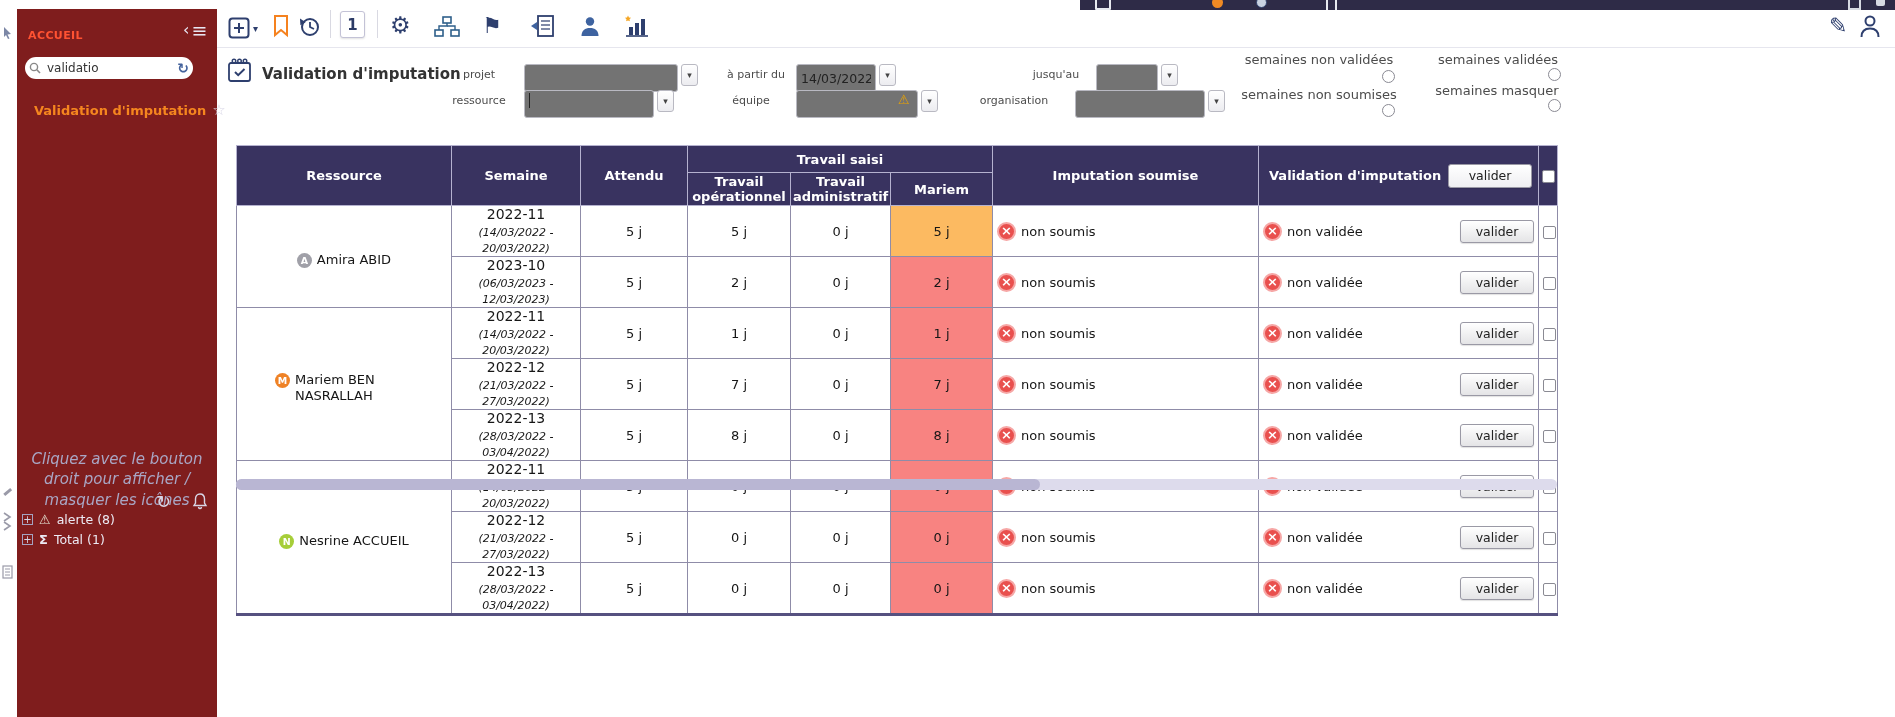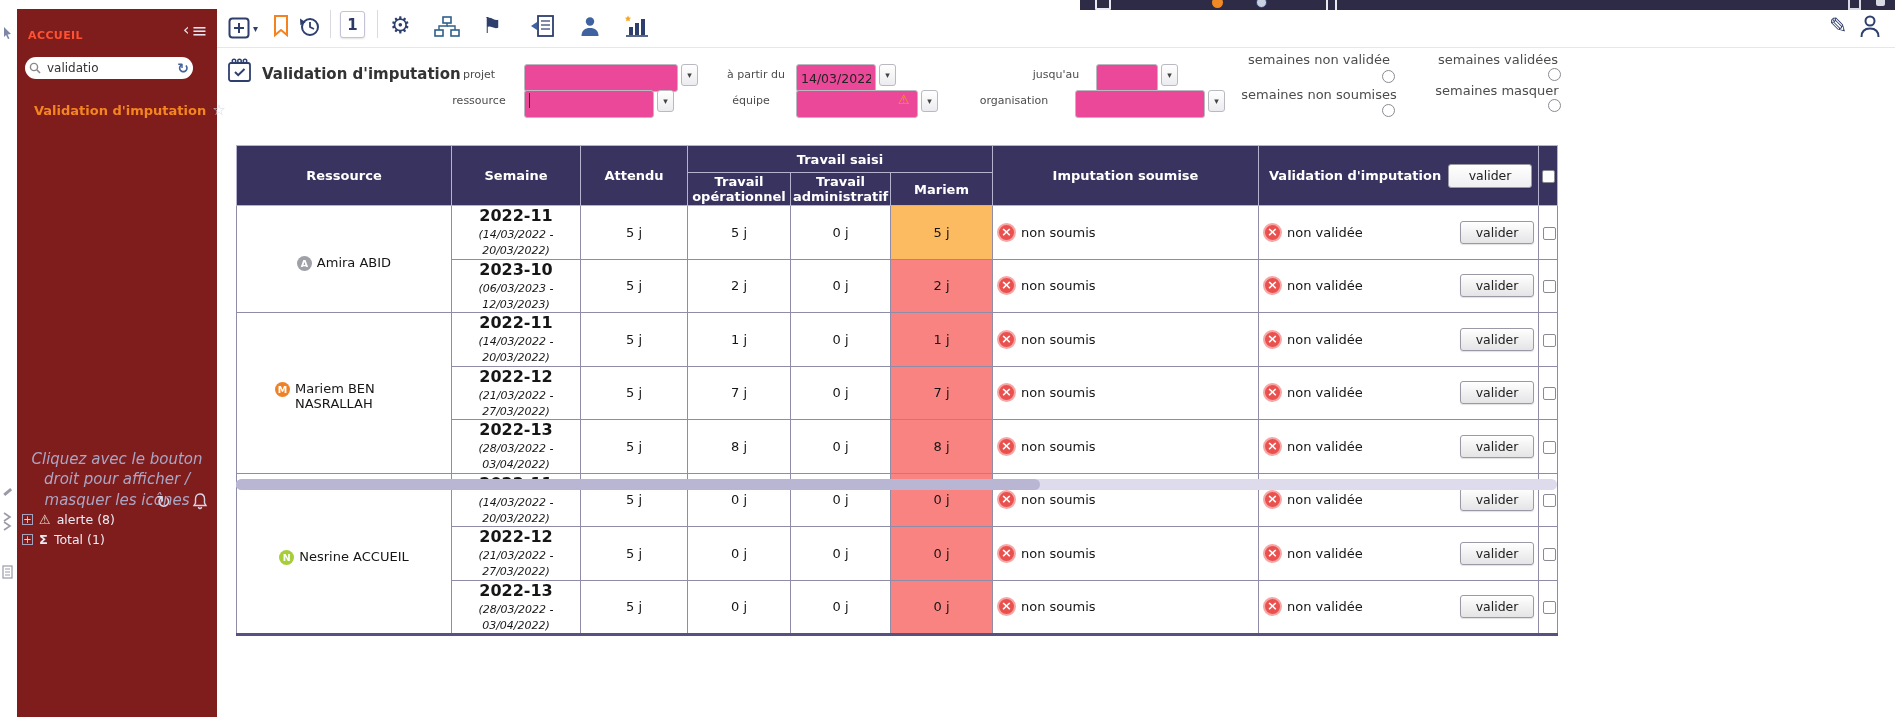--- a/index.html
+++ b/index.html
@@ -46,41 +46,41 @@
   .tb{position:absolute;cursor:pointer;}
   .tb-sep{position:absolute;top:10px;width:1px;height:28px;background:#d9d9e2;}
   .glyph{color:#2e3f6e;}
   .tb-new-arrow{position:absolute;left:37px;top:22px;font-size:10px;color:#2e3f6e;}
   .page-box{width:25px;height:27px;background:#fff;border:1px solid #c3c2d6;border-radius:3px;box-shadow:0 1px 2px rgba(0,0,0,.12);color:#2c3b66;font-size:15px;font-weight:bold;text-align:center;line-height:26px;box-sizing:border-box;}
 
   
   .flt-label{position:absolute;color:#4c4c4c;font-size:11px;text-align:center;}
   .page-title{position:absolute;left:262px;top:65px;font-size:15px;font-weight:bold;color:#333;}
   .title-icon{position:absolute;left:226px;top:57px;cursor:default;}
-  .combo-input{position:absolute;height:22px;border:1px solid #b9b9c2;border-radius:3px;background:#ec4899;box-sizing:border-box;font-size:12.5px;padding:13px 4px;font-family:inherit;color:#222;outline:none;}
+  .combo-input{position:absolute;height:22px;border:1px solid #b9b9c2;border-radius:3px;background:#737373;box-sizing:border-box;font-size:12.5px;padding:13px 4px;font-family:inherit;color:#222;outline:none;}
   .combo-btn{position:absolute;width:17px;height:22px;border:1px solid #b9b9c2;border-radius:3px;background:linear-gradient(#fff,#ececf0);font-size:9px;color:#444;text-align:center;line-height:20px;box-sizing:border-box;padding:0;cursor:pointer;font-family:inherit;}
   .radio{position:absolute;width:13px;height:13px;border-radius:50%;background:#fff;border:1px solid #8a8a93;box-sizing:border-box;cursor:pointer;}
   .radio-label{position:absolute;color:#4c4c4c;font-size:13px;text-align:center;}
   .equipe-warn{position:absolute;left:898px;top:92px;font-size:13px;color:#eca400;}
   .input-caret{position:absolute;left:529px;top:93px;width:1px;height:15px;background:#222;}
 
   
   .grid{position:absolute;left:236px;top:145px;width:1321px;border-collapse:collapse;table-layout:fixed;background:#fff;border:1px solid #6b6790;border-bottom:3px solid #565180;}
   .grid th{background:#393360;color:#fff;font-weight:bold;font-size:13px;border:1px solid #b5b2cf;padding:1px 2px;text-align:center;}
   .grid thead tr:first-child{height:27px;}
   .grid thead tr:nth-child(2){height:28px;}
   .grid td{border:1px solid #8f8ca8;font-size:13px;color:#161616;height:34px;padding:0 4px;box-sizing:border-box;text-align:center;vertical-align:middle;}
   .th-check{background:#fff;border:1px solid #9f9cb8;border-top-color:#fff;}
   .th-validation .th-val-flex{display:flex;align-items:center;justify-content:space-between;padding:0 4px 0 8px;}
   .td-res{vertical-align:top;background:#fff;}
   .res-wrap{display:flex;gap:5px;justify-content:center;align-items:flex-start;padding-top:7px;text-align:left;}
   .avatar{flex:0 0 auto;width:15px;height:15px;border-radius:50%;color:#fff;font-size:9.5px;font-weight:bold;display:flex;align-items:center;justify-content:center;margin-top:1px;}
   .res-name{font-size:13px;line-height:1.2;max-width:118px;}
   .td-week{padding:2px 3px;line-height:1.25;}
-  .td-week .wk{font-size:16px;font-weight:bold;}
+  .td-week .wk{font-size:14px;}
   .td-week .dates{font-size:11px;font-style:italic;}
   .td-total.warn{background:#fcba61;}
   .td-total.alert{background:#f88381;}
   .td-status,.td-validation{text-align:left;}
   .cell-flex{display:flex;align-items:center;gap:5px;}
   .xicon{flex:0 0 auto;width:15px;height:15px;border-radius:50%;background:#e9504e;border:2px solid #f6a7a6;color:#fff;font-weight:bold;font-size:13px;line-height:13px;text-align:center;display:inline-block;}
   .status-text{font-size:13px;}
   .btn-valider{width:74px;height:23px;font-size:12.5px;color:#222;background:linear-gradient(#ffffff,#e4e4e6);border:1px solid #9a99a5;border-radius:3px;cursor:pointer;font-family:inherit;box-shadow:0 1px 1px rgba(0,0,0,.12);}
   .btn-valider-head{width:84px;height:24px;background:linear-gradient(#ffffff,#efeff2);}
   .td-validation .btn-valider{margin-left:auto;}
@@ -248,21 +248,21 @@
   <button class="combo-btn" style="left:681px;top:64px">▾</button>
 
   <span class="flt-label" style="left:722px;top:68px;width:68px">à partir du</span>
   <input class="combo-input" style="left: 796px; top: 64px; width: 80px;" value="14/03/2022">
   <button class="combo-btn" style="left:879px;top:64px">▾</button>
 
   <span class="flt-label" style="left:1022px;top:68px;width:68px">jusqu'au</span>
   <input class="combo-input" style="left: 1096px; top: 64px; width: 62px;">
   <button class="combo-btn" style="left:1161px;top:64px">▾</button>
 
-  <span class="radio-label" style="left:1244px;top:52px;width:150px">semaines non validée</span>
+  <span class="radio-label" style="left:1244px;top:52px;width:150px">semaines non validées</span>
   <span class="radio" style="left:1382px;top:70px"></span>
   <span class="radio-label" style="left:1432px;top:52px;width:132px">semaines validées</span>
   <span class="radio" style="left:1548px;top:68px"></span>
 
   <span class="flt-label" style="left:440px;top:94px;width:78px">ressource</span>
   <input class="combo-input" style="left: 524px; top: 90px; width: 130px;">
   <span class="input-caret"></span>
   <button class="combo-btn" style="left:657px;top:90px">▾</button>
 
   <span class="flt-label" style="left:712px;top:94px;width:78px">équipe</span>

